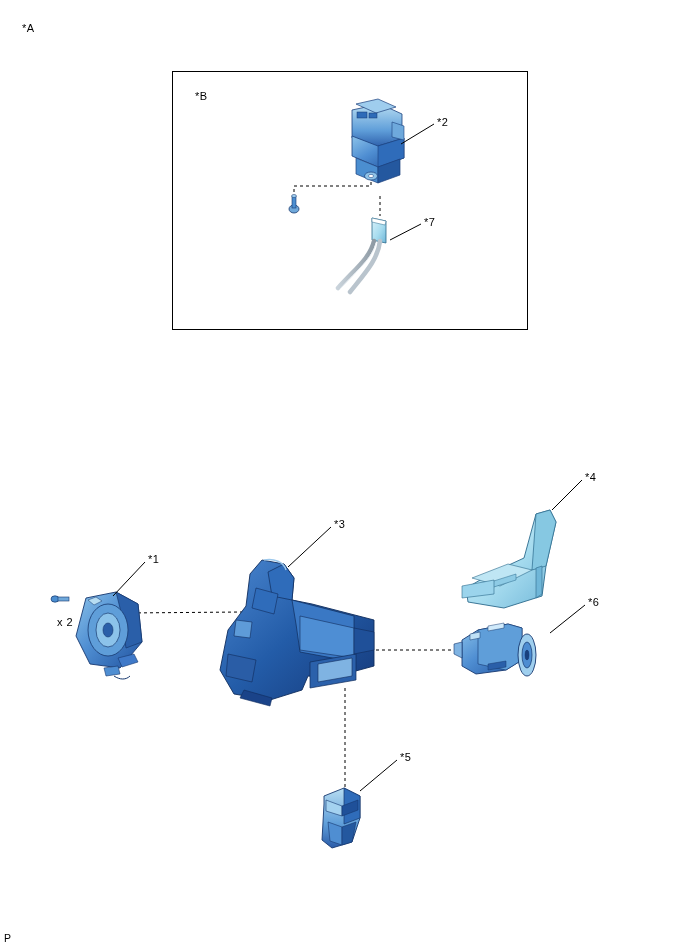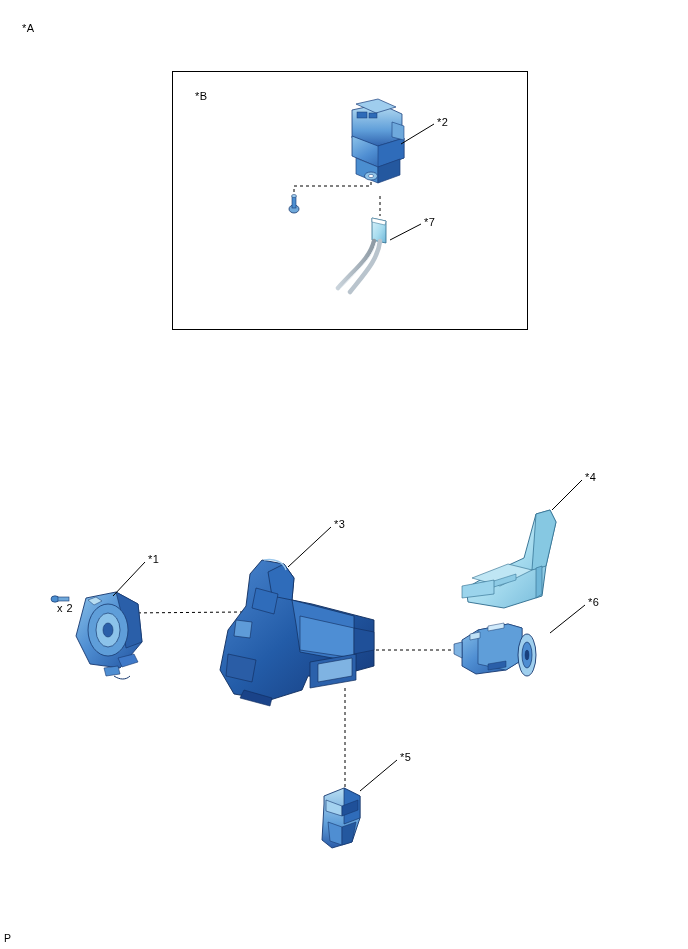--- a/index.html
+++ b/index.html
@@ -206,17 +206,17 @@
 
   <div class="label" style="left:22px; top:22px;">*A</div>
   <div class="label" style="left:195px; top:90px;">*B</div>
   <div class="label" style="left:437px; top:116px;">*2</div>
   <div class="label" style="left:424px; top:216px;">*7</div>
   <div class="label" style="left:585px; top:471px;">*4</div>
   <div class="label" style="left:334px; top:518px;">*3</div>
   <div class="label" style="left:148px; top:553px;">*1</div>
   <div class="label" style="left:588px; top:596px;">*6</div>
   <div class="label" style="left:400px; top:751px;">*5</div>
-  <div class="label" style="left:57px; top:602px;">x 2</div>
+  <div class="label" style="left:57px; top:616px;">x 2</div>
 
   <div class="label-small" style="left:4px; top:932px;">P</div>
 
 </div>
 
 </body></html>

